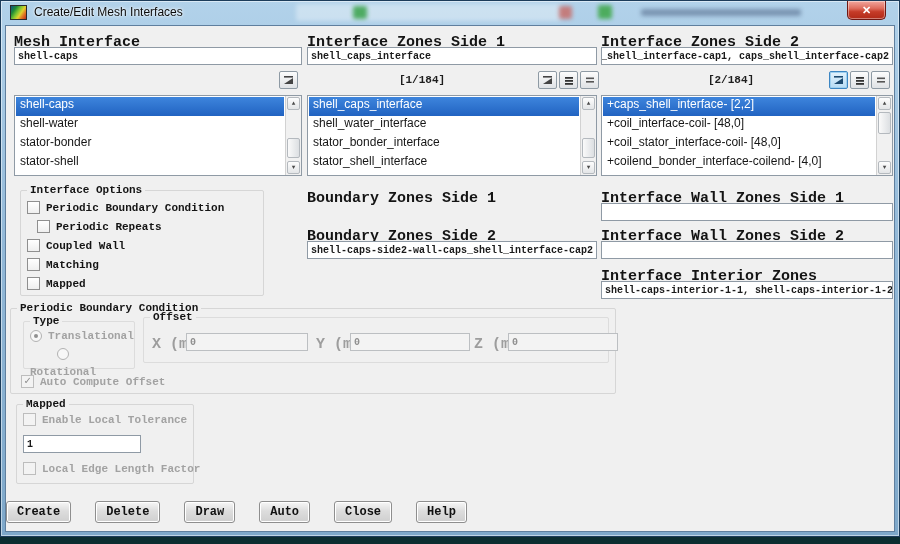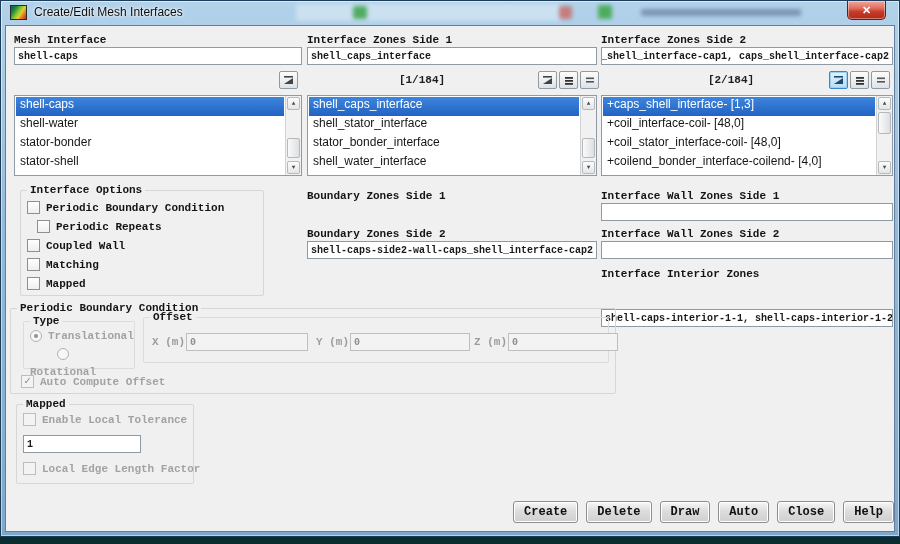--- a/index.html
+++ b/index.html
@@ -17,21 +17,21 @@
   .title-text { position:absolute; left:33px; top:4px; font:12px "Liberation Sans",sans-serif;
           color:#0b0b0b; text-shadow:0 0 4px #fff,0 0 2px #fff; }
   .ghost { position:absolute; filter:blur(2px); border-radius:2px; }
   .close-btn { position:absolute; right:13px; top:0; width:39px; height:19px;
           border:1px solid #6e1712; border-top:none; border-radius:0 0 5px 5px;
           background:linear-gradient(#f2a79e 0%,#df6e5f 40%,#c53b28 60%,#b12918 100%);
           color:#fff; display:flex; align-items:center; justify-content:center;
           font:bold 11px "Liberation Sans",sans-serif; box-shadow:inset 0 0 0 1px rgba(255,255,255,.4); cursor:pointer; }
   .content { position:absolute; left:4px; right:4px; top:24px; bottom:4px;
           background:#f0f0f0; border:1px solid #5f7f9e; overflow:hidden; }
-  .lbl { position:absolute; font-weight:bold; font-size:11px; color:#141414; white-space:nowrap; }
+  .lbl { position:absolute; font-weight:bold; font-size:15px; color:#141414; white-space:nowrap; }
   .lbl.dim { color:#9d9d9d; }
   .field { position:absolute; height:18px; border:1px solid #8f9aa5; background:#fff;
           font-weight:bold; font-size:10px; color:#1a1a1a; padding:0 3px;
           display:flex; align-items:center; overflow:hidden; white-space:nowrap; }
   .field.end { justify-content:flex-end; }
   .field.dis { background:#f3f3f3; color:#8f8f8f; border-color:#bcbfc2; }
   .field span { white-space:nowrap; }
   .counter { position:absolute; font-weight:bold; font-size:11px; color:#1d1d1d; text-align:center; }
   .tool-btn { position:absolute; width:19px; height:18px; border:1px solid #8e9aa4; border-radius:2px;
           background:linear-gradient(#fcfcfc,#dfe2e5); display:flex; align-items:center;
@@ -58,21 +58,21 @@
   .chk { width:13px; height:13px; border:1px solid #8f8f8f; background:linear-gradient(#fff,#efefef);
           display:flex; align-items:center; justify-content:center; cursor:pointer; flex:none; }
   .chk.dis { border-color:#bdbdbd; background:#f3f3f3; cursor:default; }
   .mark { font-size:11px; line-height:1; color:#8a8a8a; font-weight:bold; }
   .chk-label { font-weight:bold; font-size:11px; color:#141414; white-space:nowrap; }
   .chk-label.dim { color:#a2a2a2; }
   .radio { width:12px; height:12px; border-radius:50%; border:1px solid #b2b2b2;
           background:#f7f7f7; position:relative; flex:none; }
   .radio.on::after { content:""; position:absolute; left:3px; top:3px; width:4px; height:4px;
           border-radius:50%; background:#909090; }
-  .btn-row { position:absolute; left:0; right:0; top:475px; display:flex; justify-content:flex-end; gap:8px; }
+  .btn-row { position:absolute; left:0; right:0; top:475px; display:flex; justify-content:flex-start; gap:24px; }
   .btn { height:22px; min-width:46px; padding:0 10px; border:1px solid #8e8e8e; border-radius:3px;
           background:linear-gradient(#f7f7f7,#dddddd 45%,#cfcfcf); box-shadow:inset 0 0 0 1px #fff;
           font-family:"Liberation Mono","DejaVu Sans Mono",monospace;
           font-weight:bold; font-size:12px; color:#111; cursor:pointer; }
 </style>
 </head>
 <body>
 
 <div class="screen">
   <div class="aero">
@@ -169,39 +169,38 @@
           <div class="sthumb" style="top:42px;height:20px;"></div>
           <div class="sbtn" style="bottom:1px;">
               <span>▼</span>
             </div>
         </div>
       </div>
 
       <div class="list" style="left:301px;top:69px;width:290px;">
         <div class="rows">
           <div class="lrow sel">shell_caps_interface</div>
-          <div class="lrow">shell_stator_interface</div>
+          <div class="lrow">shell_water_interface</div>
           <div class="lrow">stator_bonder_interface</div>
-          <div class="lrow">shell_water_interface</div>
           <div class="lrow">stator_shell_interface</div>
         </div>
         <div class="sbar">
           <div class="sbtn" style="top:1px;">
               <span>▲</span>
             </div>
           <div class="sthumb" style="top:42px;height:20px;"></div>
           <div class="sbtn" style="bottom:1px;">
               <span>▼</span>
             </div>
         </div>
       </div>
 
       <div class="list" style="left:595px;top:69px;width:292px;">
         <div class="rows">
-          <div class="lrow sel">+caps_shell_interface- [1,3]</div>
+          <div class="lrow sel">+caps_shell_interface- [2,2]</div>
           <div class="lrow">+coil_interface-coil- [48,0]</div>
           <div class="lrow">+coil_stator_interface-coil- [48,0]</div>
           <div class="lrow">+coilend_bonder_interface-coilend- [4,0]</div>
           <div class="lrow">+coilend_shell_interface-coilend-</div>
         </div>
         <div class="sbar">
           <div class="sbtn" style="top:1px;">
               <span>▲</span>
             </div>
           <div class="sthumb" style="top:16px;height:22px;"></div>
@@ -243,21 +242,21 @@
 
       <div class="lbl" style="left:595px;top:164px;">Interface Wall Zones Side 1</div>
       <div class="field" style="left:595px;top:177px;width:292px;">
           <span></span>
         </div>
       <div class="lbl" style="left:595px;top:202px;">Interface Wall Zones Side 2</div>
       <div class="field" style="left:595px;top:215px;width:292px;">
           <span></span>
         </div>
       <div class="lbl" style="left:595px;top:242px;">Interface Interior Zones</div>
-      <div class="field" style="left:595px;top:255px;width:292px;margin-top:28px;">
+      <div class="field" style="left:595px;top:255px;width:292px;">
           <span>shell-caps-interior-1-1, shell-caps-interior-1-2</span>
         </div>
 
       <div class="fset" style="left:4px;top:282px;width:606px;height:86px;">
         <div class="legend">Periodic Boundary Condition</div>
 
         <div class="fset" style="left:12px;top:12px;width:112px;height:48px;border-color:#dcdcdc;">
           <div class="legend">Type</div>
           <div class="chk-row" style="left:6px;top:8px;">
             <div class="radio on"></div>

